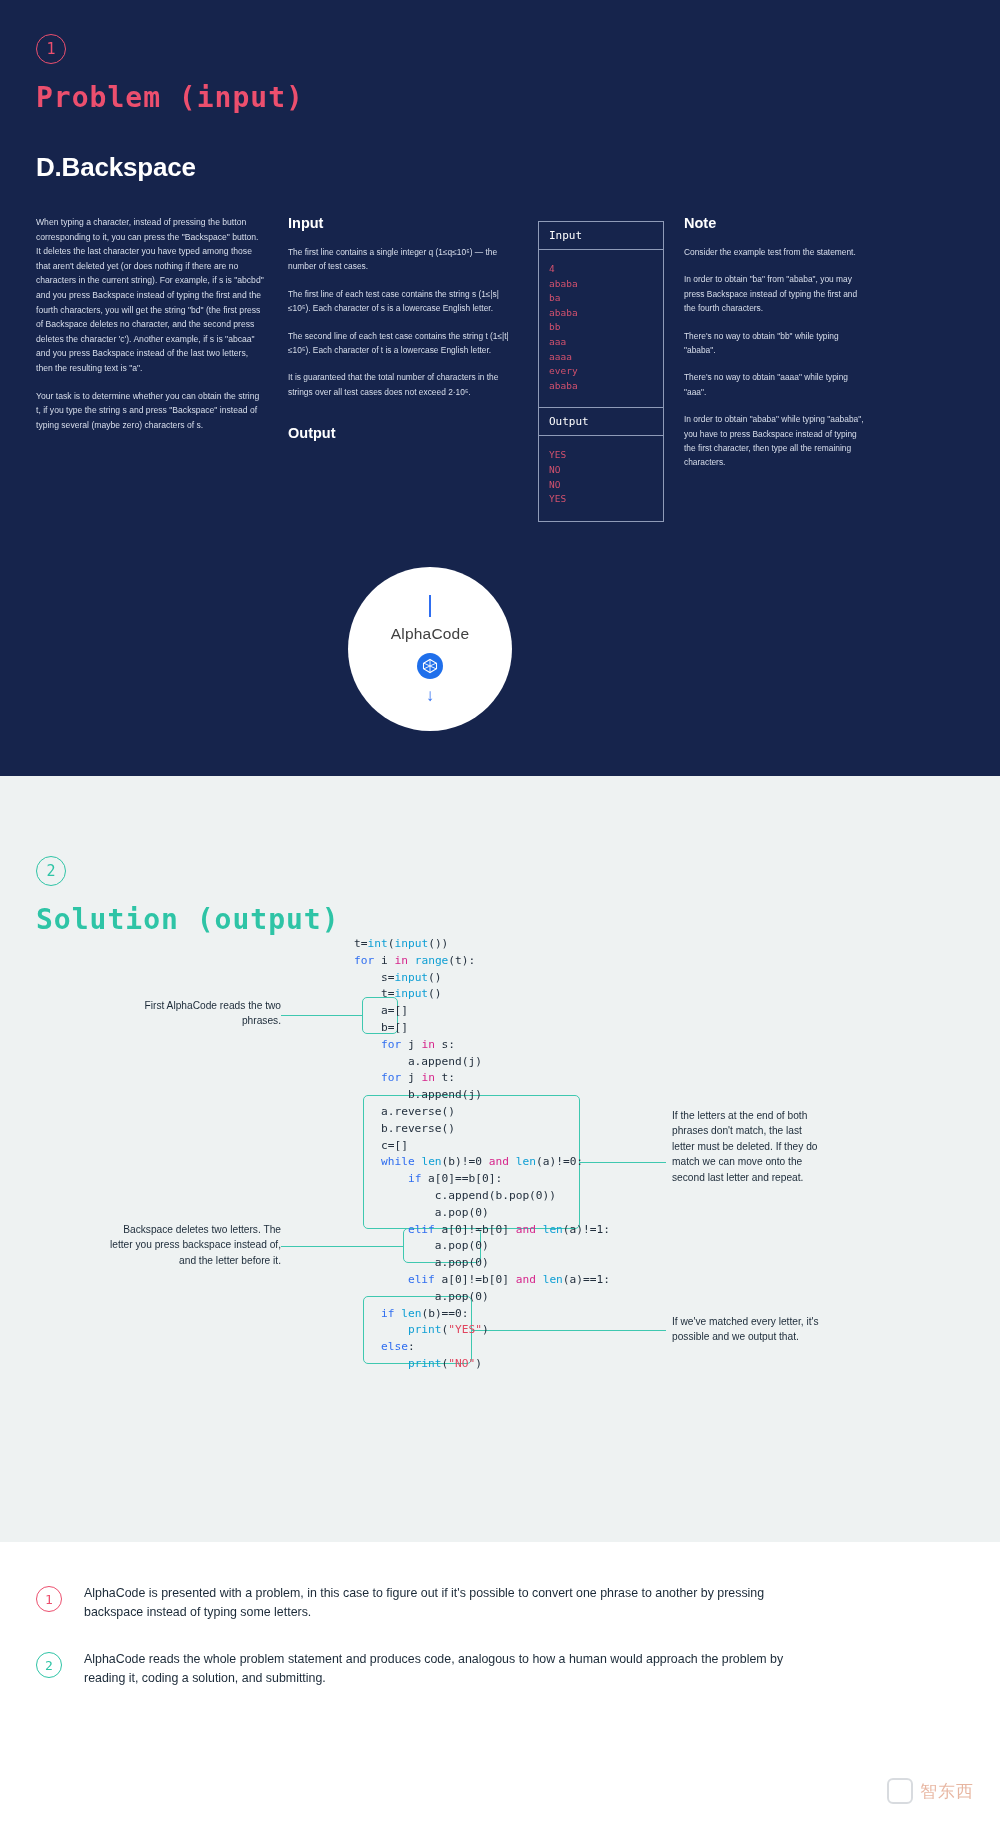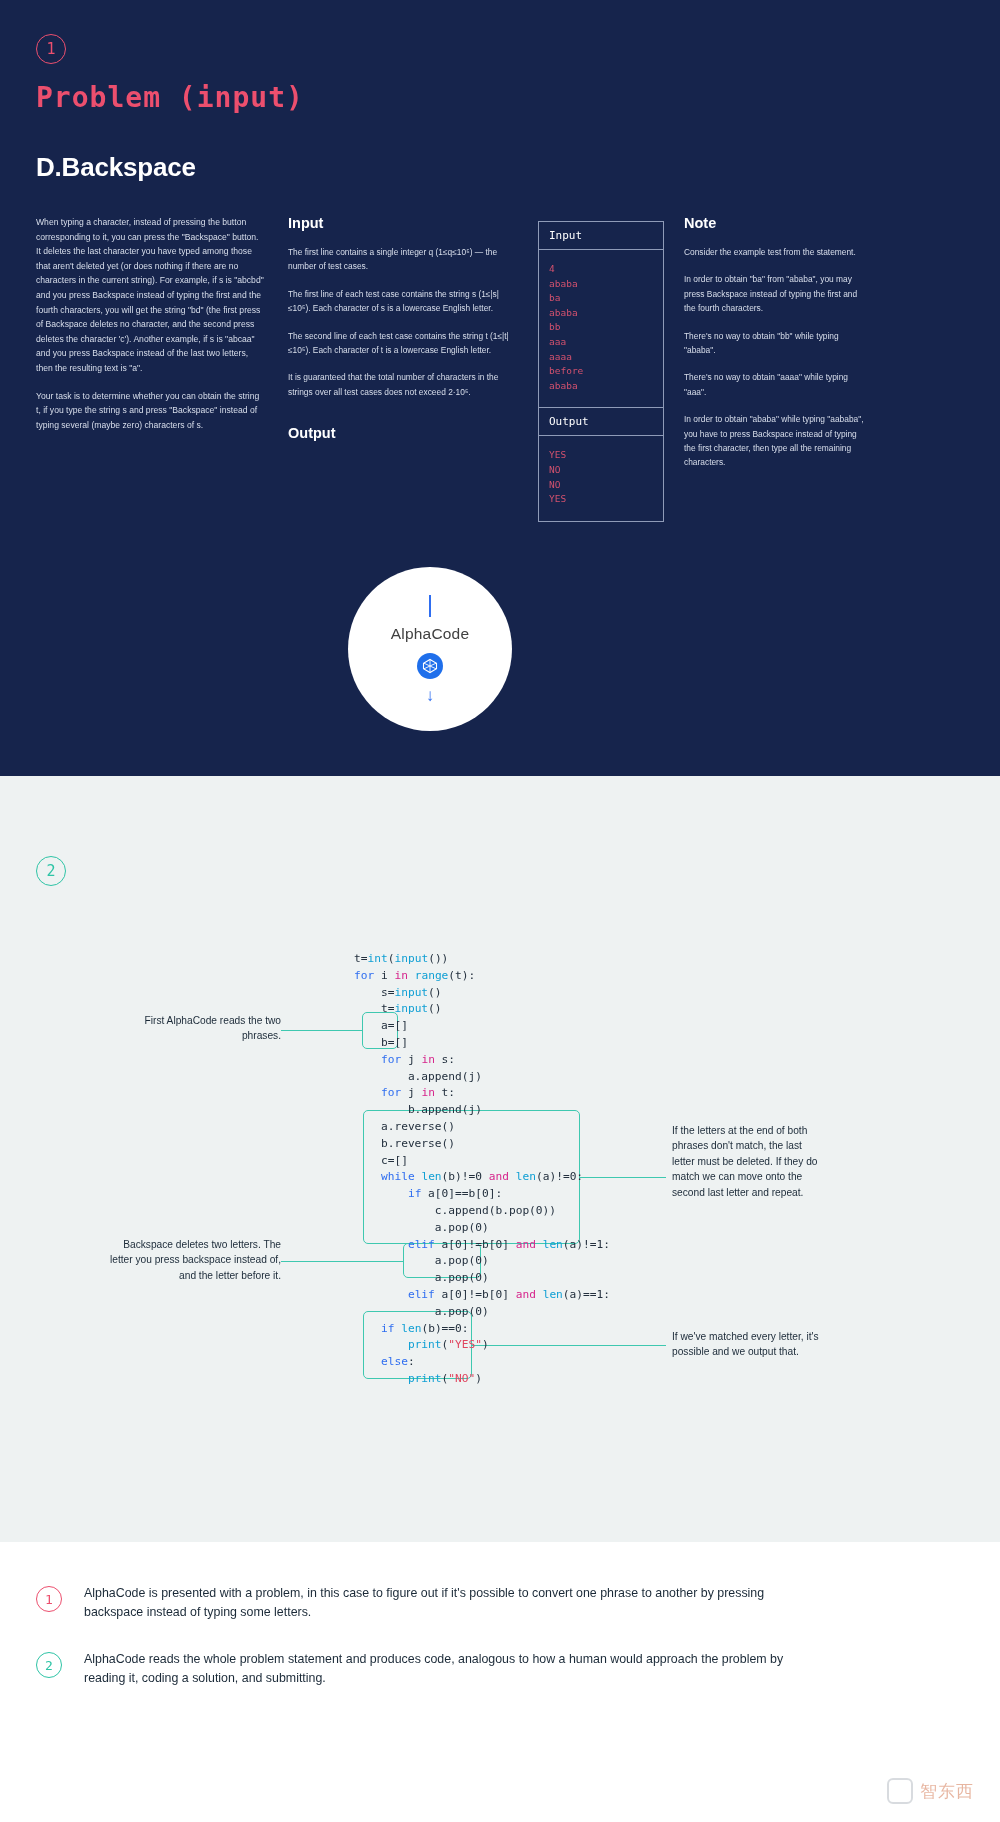--- a/index.html
+++ b/index.html
@@ -123,21 +123,20 @@
   
   .solution-section {
     position: relative;
     background: #eef2f2;
     width: 1000px;
     height: 766px;
     padding: 42px 36px 0 36px;
   }
   .code-wrap {
     position: relative;
-    margin-top: 65px;
     width: 100%;
     height: 470px;
   }
   .code-block {
     position: absolute;
     left: 318px;
     top: 0;
     font-family: "DejaVu Sans Mono", monospace;
     font-size: 11.2px;
     line-height: 16.8px;
@@ -243,21 +242,21 @@
       <div class="io-box">
         <div class="io-box-header">Input</div>
         <div class="io-box-body">
           <div>4</div>
           <div>ababa</div>
           <div>ba</div>
           <div>ababa</div>
           <div>bb</div>
           <div>aaa</div>
           <div>aaaa</div>
-          <div>before</div>
+          <div>every</div>
           <div>ababa</div>
         </div>
       </div>
       <div class="io-box" style="margin-top:-1px;border-top:1px solid #8f9bb8;">
         <div class="io-box-header">Output</div>
         <div class="io-box-body">
           <div>YES</div>
           <div>NO</div>
           <div>NO</div>
           <div>YES</div>
@@ -288,20 +287,21 @@
   </div>
   <div class="ac-arrow">↓</div>
 </div>
 
 <div class="solution-section">
 
   <div class="step-badge green" style="margin-top:38px;">
     <span>2</span>
   </div>
 
+  <div class="section-heading green">Solution (output)</div>
 
   <div class="code-wrap">
 
     <div class="hl-box" style="left:326px; top:61px;  width:36px;  height:37px;"></div>
     <div class="hl-box" style="left:327px; top:159px; width:217px; height:134px;"></div>
     <div class="hl-box" style="left:367px; top:292px; width:78px;  height:35px;"></div>
     <div class="hl-box" style="left:327px; top:360px; width:109px; height:68px;"></div>
 
     <div class="leader" style="left:245px; top:79px;  width:82px;"></div>
     <div class="leader" style="left:544px; top:226px; width:86px;"></div>

